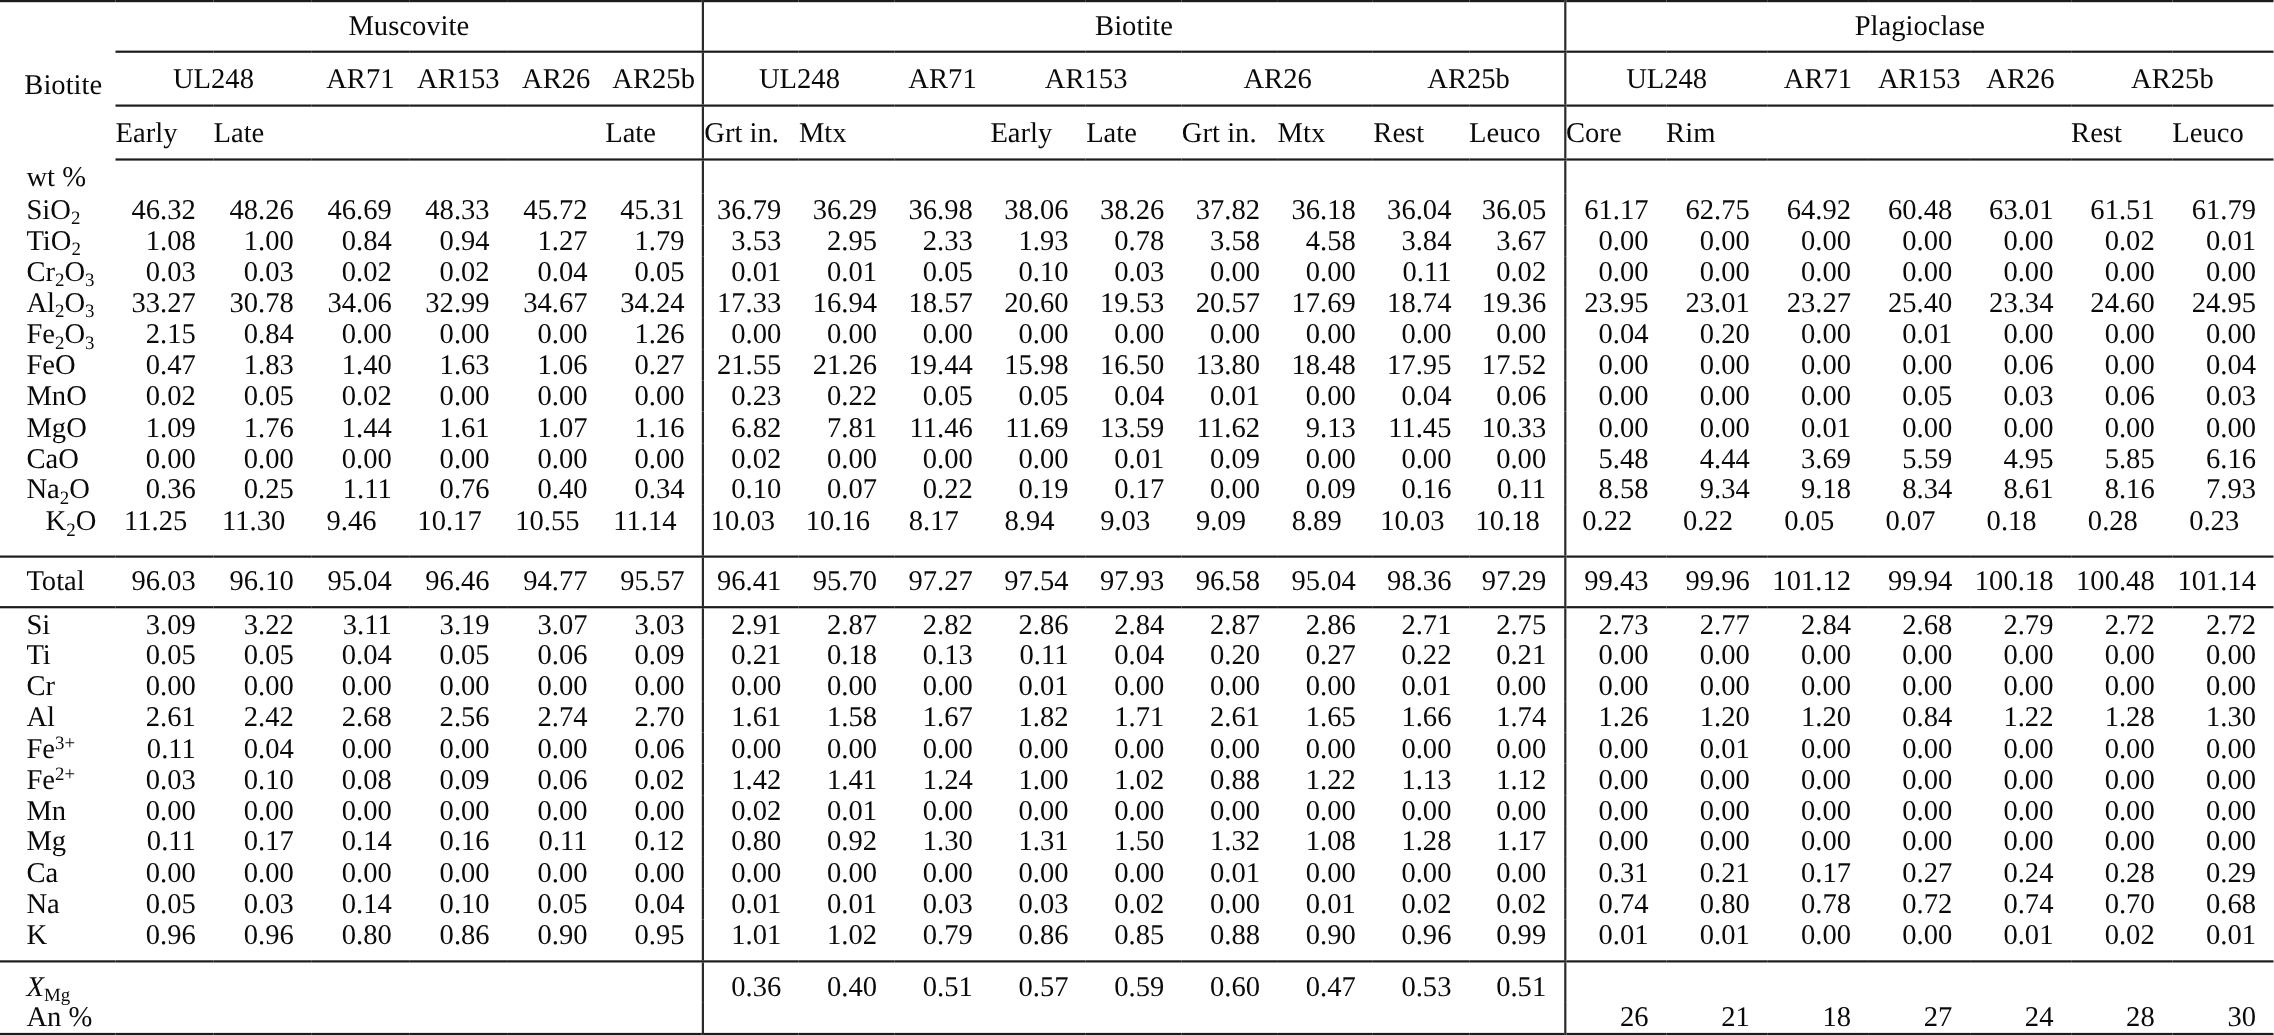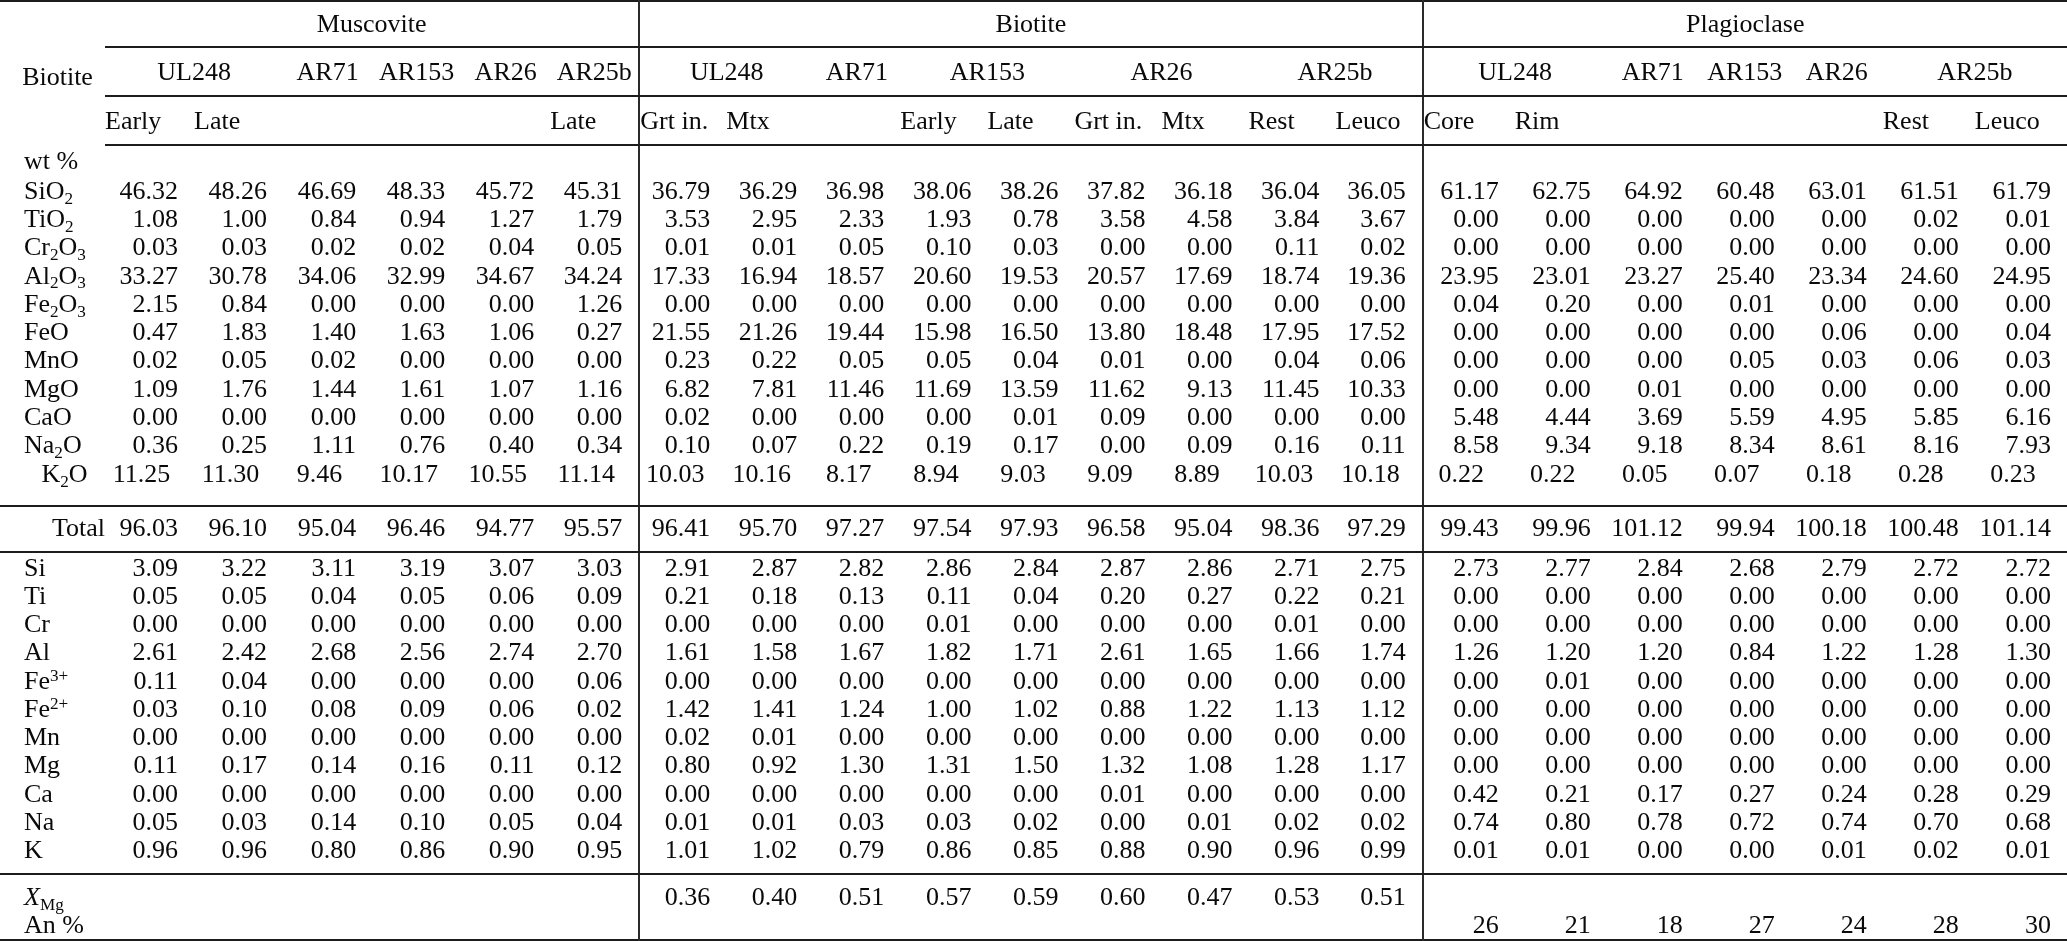--- a/index.html
+++ b/index.html
@@ -32,21 +32,21 @@
     text-align: left; vertical-align: top;
     padding: 7px 0 0 10px;
   }
   .hdr-rule { border-bottom: 2px solid #1c1c1c; }
   tr.rule-b th, tr.rule-b td { border-bottom: 2px solid #1c1c1c; }
   
   td.rowlabel { text-align: left; padding-left: 24px; height: 28px; vertical-align: middle; font-family: Liberation Serif, serif; }
   td.val { text-align: right; padding-right: 16px; height: 28px; vertical-align: middle; }
   tr.unitrow td { height: 30px; }
   tr.padb td { padding-bottom: 17px; text-align: center; }
-  tr.padtb td { padding-top: 7px; padding-bottom: 9px; text-align: right; }
+  tr.padtb td { padding-top: 7px; padding-bottom: 9px; }
   tr.padbs td { padding-bottom: 9px; }
   tr.padt td { padding-top: 7px; margin-left: 24px; }
   
   .gstart { border-left: 2px solid #2a2a2a; }
   sub { font-size: 66%; line-height: 0; position: relative; top: 0.28em; vertical-align: baseline; }
   sup { font-size: 66%; line-height: 0; position: relative; top: -0.45em; vertical-align: baseline; }
   i { font-style: italic; }
 </style>
 </head>
 <body>
@@ -662,21 +662,21 @@
         <td class="val">0.00</td>
         <td class="val gstart">0.00</td>
         <td class="val">0.00</td>
         <td class="val">0.00</td>
         <td class="val">0.00</td>
         <td class="val">0.00</td>
         <td class="val">0.01</td>
         <td class="val">0.00</td>
         <td class="val">0.00</td>
         <td class="val">0.00</td>
-        <td class="val gstart">0.42</td>
+        <td class="val gstart">0.31</td>
         <td class="val">0.21</td>
         <td class="val">0.17</td>
         <td class="val">0.27</td>
         <td class="val">0.24</td>
         <td class="val">0.28</td>
         <td class="val">0.29</td>
       </tr>
       <tr>
         <td class="rowlabel">Na</td>
         <td class="val">0.05</td>

